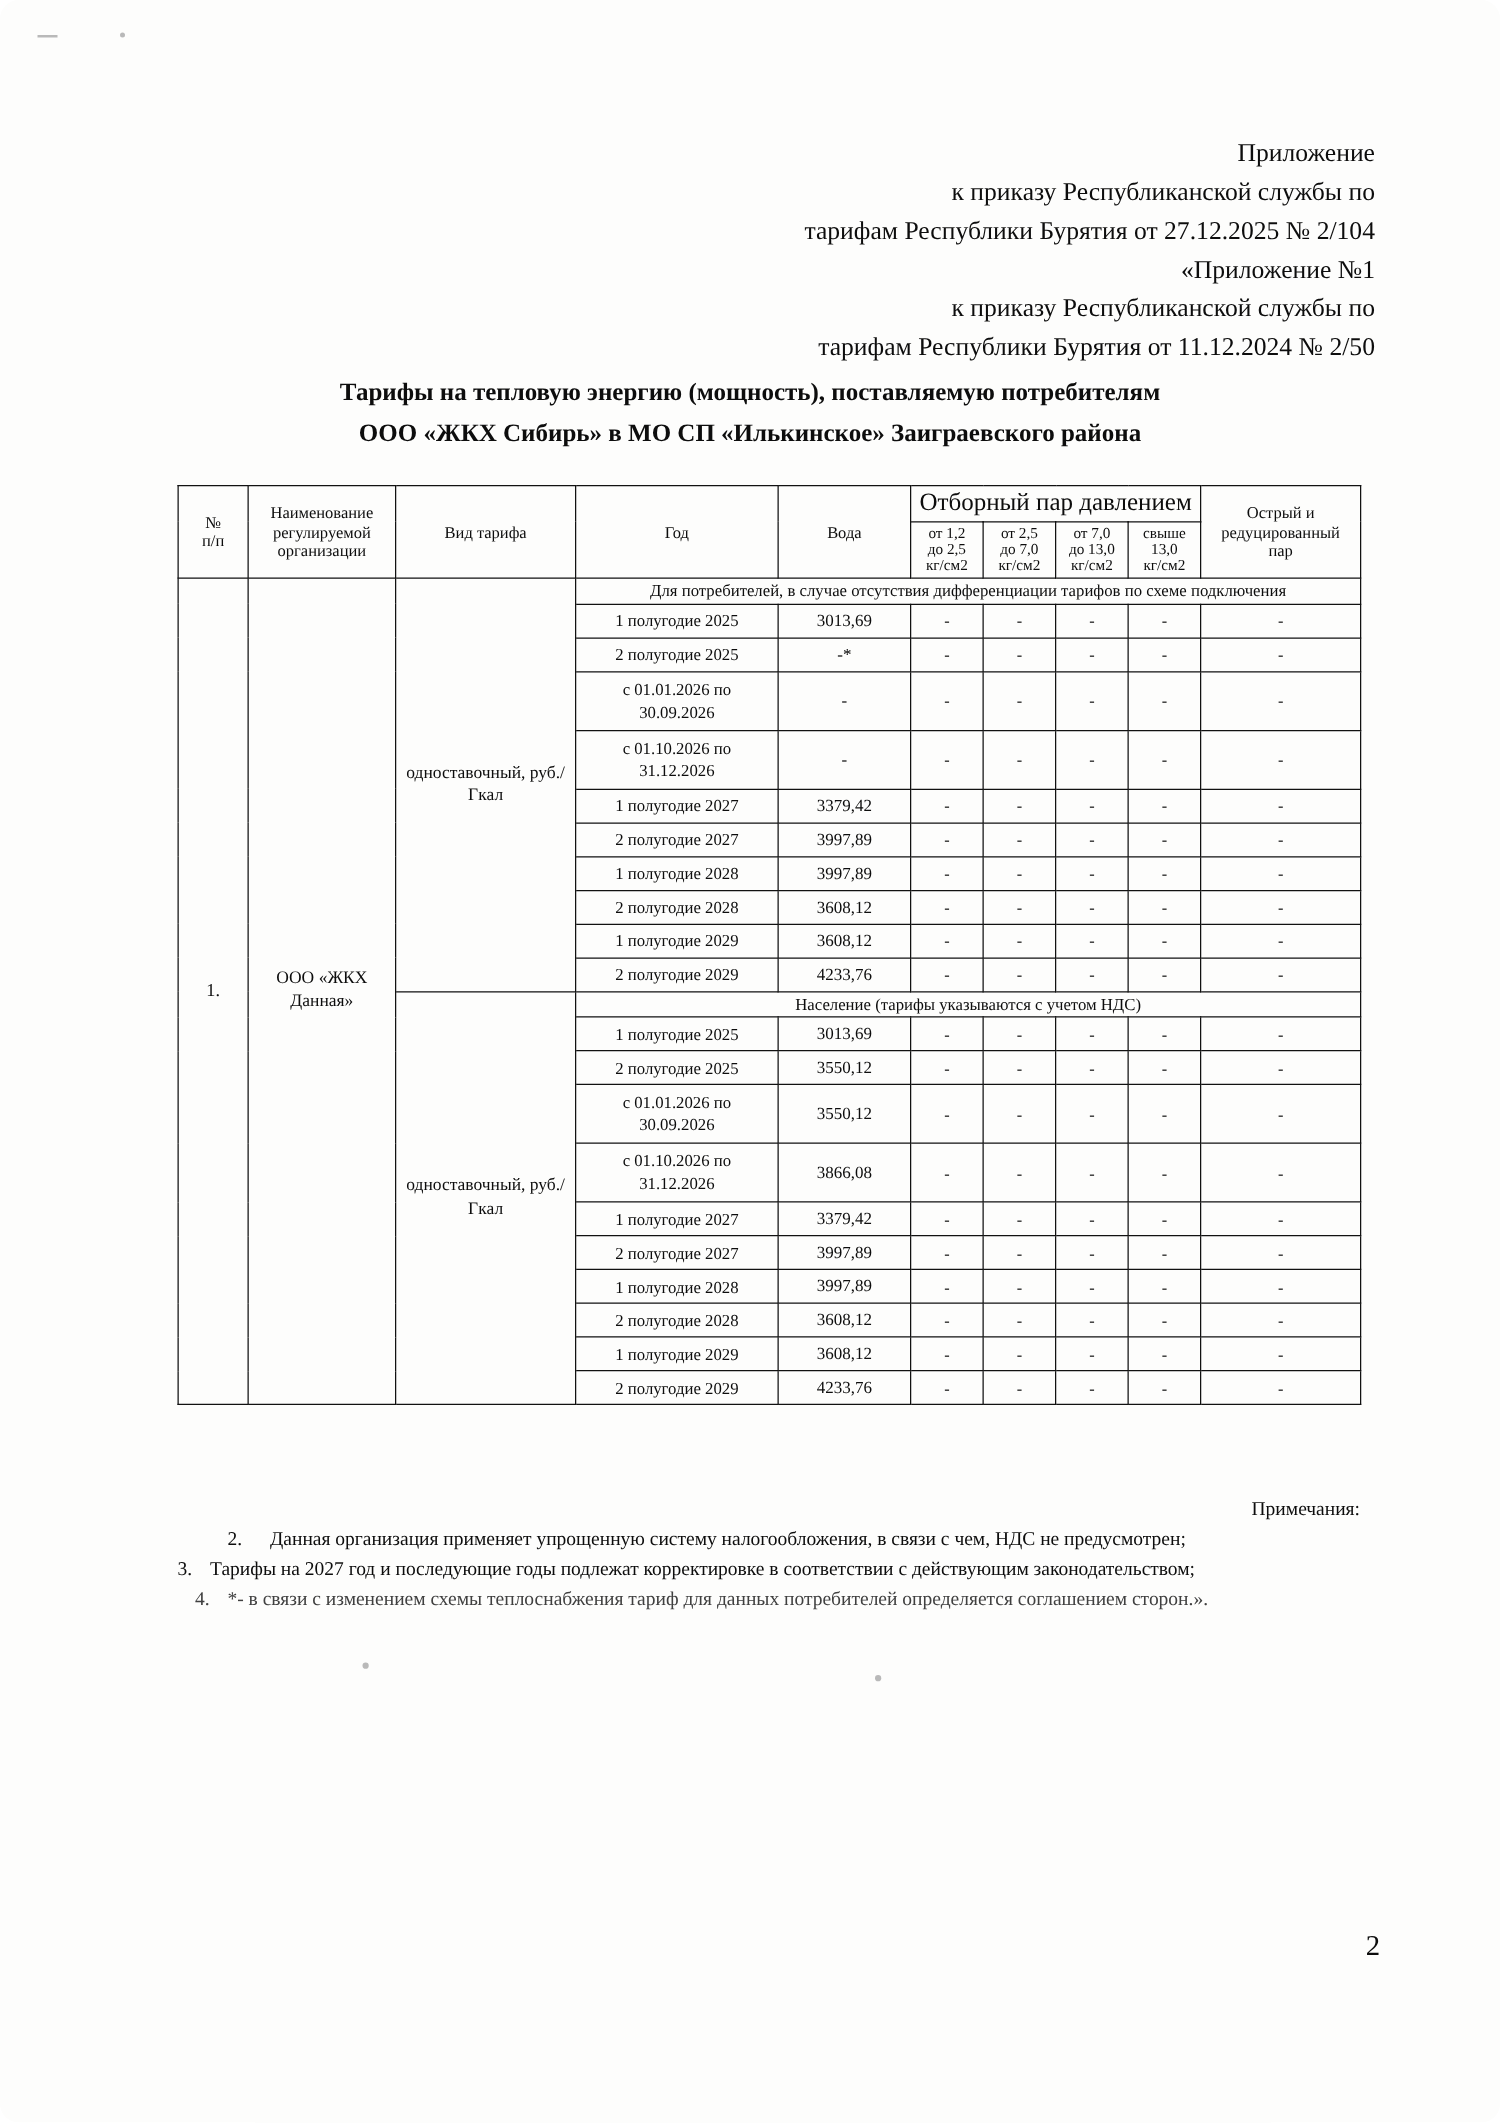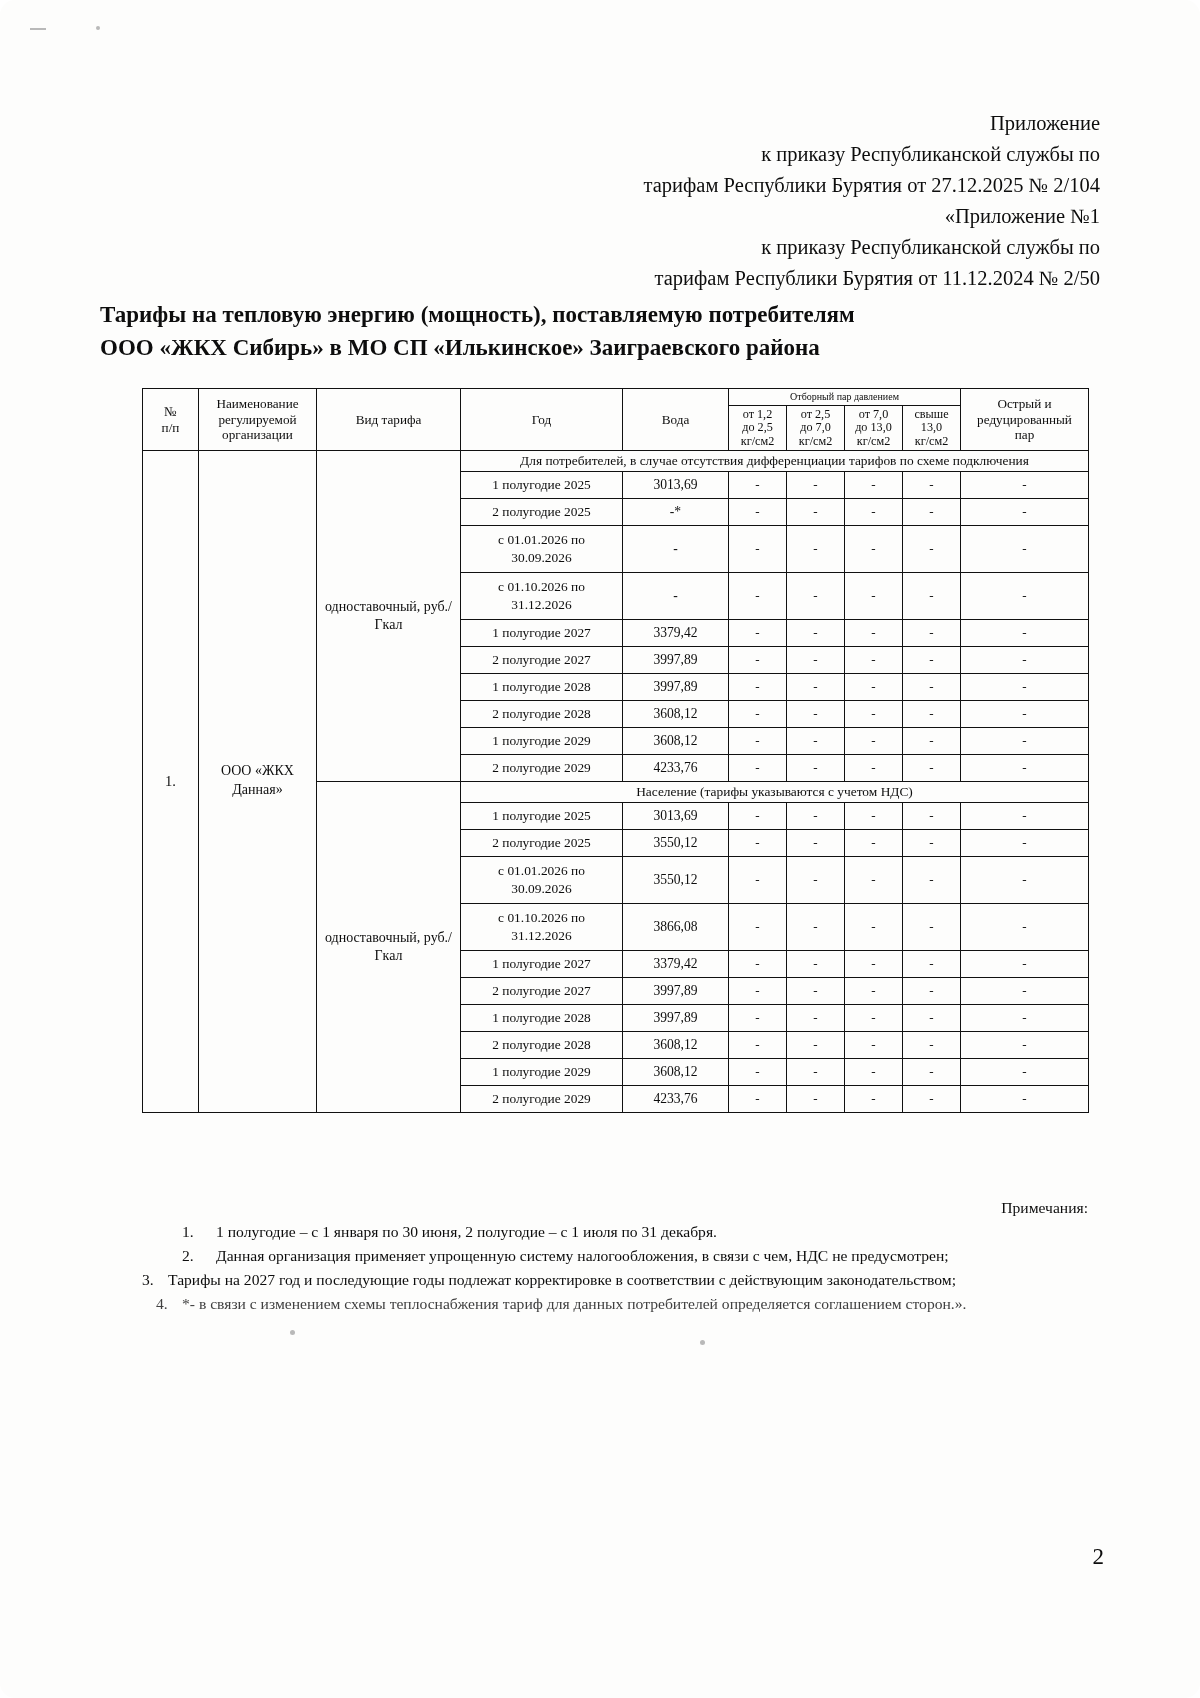--- a/index.html
+++ b/index.html
@@ -31,21 +31,22 @@
     font-size: 20.5px;
     line-height: 31px;
   }
   .header-block div { white-space: nowrap; }
 
   .doc-title {
     position: absolute;
     top: 298px;
     left: 100px;
     width: 1000px;
-    font-size: 23px;
+    text-align: center;
+    font-size: 20px;
     line-height: 33px;
     font-weight: 700;
   }
 
   table.tariff {
     position: absolute;
     top: 388px;
     left: 142px;
     width: 946px;
     border-collapse: collapse;
@@ -150,21 +151,21 @@
           <div>п/п</div>
         </th>
         <th rowspan="3">
           <div>Наименование</div>
           <div>регулируемой</div>
           <div>организации</div>
         </th>
         <th rowspan="3">Вид тарифа</th>
         <th rowspan="3">Год</th>
         <th rowspan="3">Вода</th>
-        <th colspan="4" style="font-size:10px;margin-top:44px;">Отборный пар давлением</th>
+        <th colspan="4" style="font-size:20px;margin-top:44px;">Отборный пар давлением</th>
         <th rowspan="3">
           <div>Острый и</div>
           <div>редуцированный</div>
           <div>пар</div>
         </th>
       </tr>
       <tr>
         <th class="small-head" rowspan="2">
           <div>от 1,2</div>
           <div>до 2,5</div>
@@ -389,23 +390,20 @@
           <td class="dash">-</td>
           <td class="dash">-</td>
           <td class="dash">-</td>
           <td class="dash">-</td>
         </tr>
       </tbody>
   </table>
 
   <div class="notes">
     <div class="n-title">Примечания:</div>
-    <div class="n-item">
-      <span class="idx">1.</span><span>1 полугодие – с 1 января по 30 июня, 2 полугодие – с 1 июля по 31 декабря.</span>
-    </div>
     <div class="n-item">
       <span class="idx">2.</span><span>Данная организация применяет упрощенную систему налогообложения, в связи с чем, НДС не предусмотрен;</span>
     </div>
     <div class="n-item" style="margin-left:0;">
       <span class="idx" style="width:26px;margin-left:0;">3.</span><span>Тарифы на 2027 год и последующие годы подлежат корректировке в соответствии с действующим законодательством;</span>
     </div>
     <div class="n-item n-faded">
       <span class="idx" style="width:26px;margin-left:14px;">4.</span><span>*- в связи с изменением схемы теплоснабжения тариф для данных потребителей определяется соглашением сторон.».</span>
     </div>
   </div>

